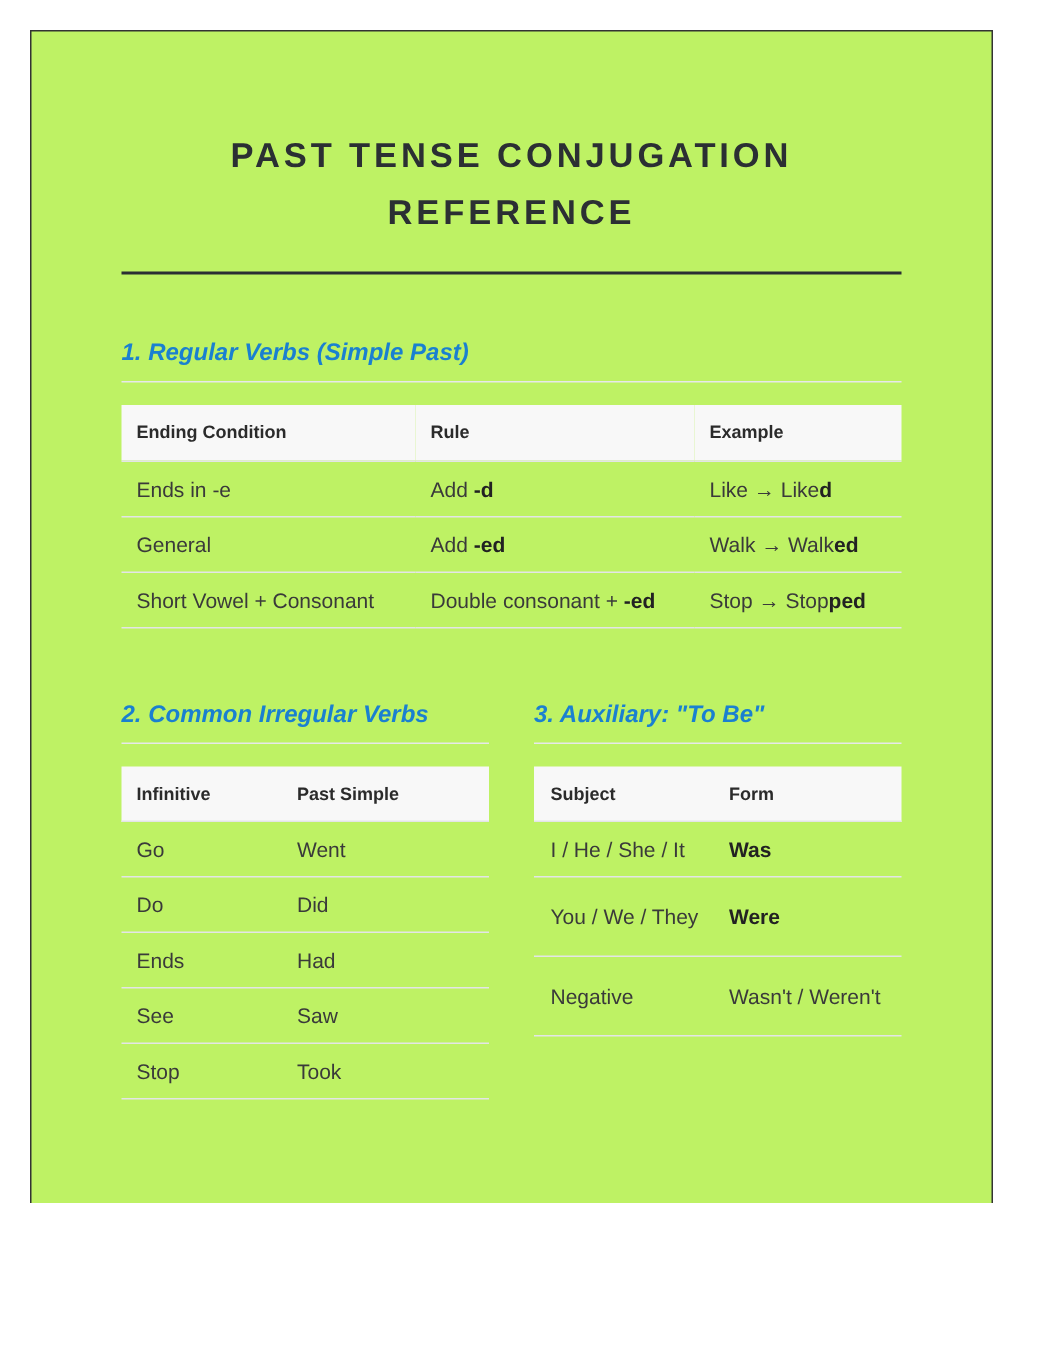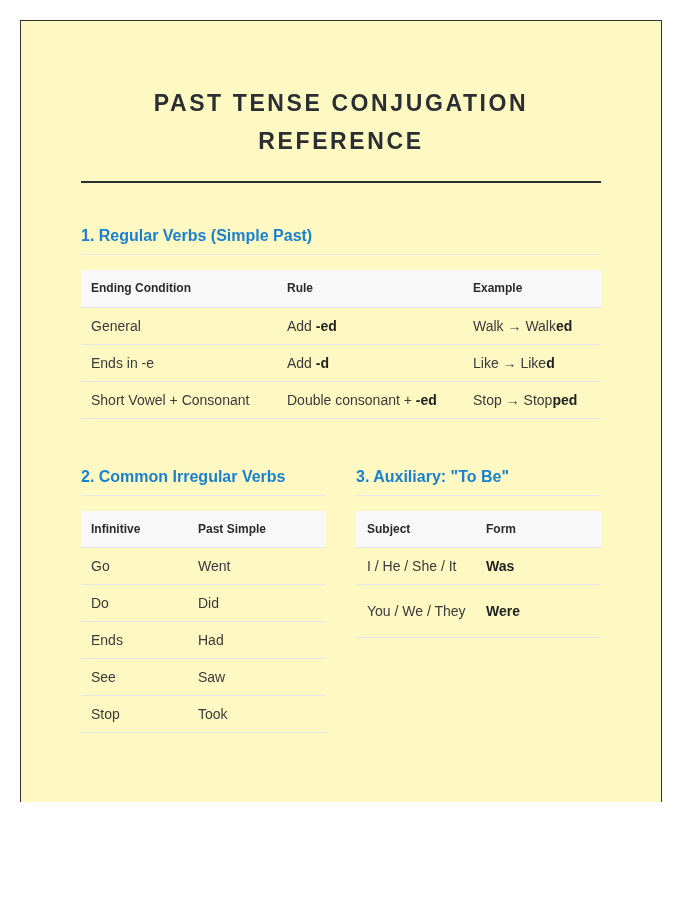--- a/index.html
+++ b/index.html
@@ -1,32 +1,32 @@
 <!DOCTYPE html>
 <html><head>
 <meta charset="utf-8">
 <style>
   * { box-sizing: border-box; margin: 0; padding: 0; }
   html, body { width: 700px; height: 900px; background: #ffffff; overflow: hidden; }
   body { font-family: "Liberation Sans", sans-serif; color: #333333; position: relative; }
   .page {
     position: absolute; left: 20px; top: 20px; width: 642px; height: 782px;
     border-left: 1px solid #333; border-right: 1px solid #333; border-top: 1px solid #333;
-    overflow: hidden; background: #fef9c3;
+    overflow: hidden; background: #bef264;
   }
   .inner { position: absolute; left: 60px; top: 0; width: 520px; }
   .title {
     margin-top: 63px;
     text-align: center; font-size: 23px; font-weight: bold; letter-spacing: 2.6px;
     line-height: 38px; color: #2b2f33; text-transform: uppercase;
   }
   .title-rule { margin-top: 21px; height: 2px; background: #2b2f33; width: 520px; }
   .section-title {
     font-size: 16px; font-weight: bold; color: #1a80d0; line-height: 20px;
-    padding-bottom: 8px; border-bottom: 1px solid #e6e8ea;
+    padding-bottom: 8px; border-bottom: 1px solid #e6e8ea; font-style: italic;
   }
   .sec1 { margin-top: 43px; }
   table { border-collapse: collapse; width: 100%; margin-top: 15px; font-size: 14px; }
   th {
     background: #f8f8f8; text-align: left; font-weight: bold; color: #2b2b2b;
     height: 37px; padding: 0 10px; border-bottom: 1px solid #e3e5e7; font-size: 12px;
   }
   td {
     height: 37px; padding: 0 10px; border-bottom: 1px solid #e3e5e7; color: #3a3a3a;
     vertical-align: middle; line-height: 16px;
@@ -53,28 +53,28 @@
       <table class="t1">
         <thead>
           <tr>
             <th>Ending Condition</th>
             <th>Rule</th>
             <th>Example</th>
           </tr>
         </thead>
         <tbody>
           <tr>
+            <td>Ends in -e</td>
+            <td><span>Add </span><b>-d</b></td>
+            <td><span>Like</span> <span>→</span> <span>Like</span><b>d</b></td>
+          </tr>
+          <tr>
             <td>General</td>
             <td><span>Add </span><b>-ed</b></td>
             <td><span>Walk</span> <span class="arrow-glyph">→</span> <span>Walk</span><b>ed</b></td>
-          </tr>
-          <tr>
-            <td>Ends in -e</td>
-            <td><span>Add </span><b>-d</b></td>
-            <td><span>Like</span> <span>→</span> <span>Like</span><b>d</b></td>
           </tr>
           <tr>
             <td>Short Vowel + Consonant</td>
             <td><span>Double consonant + </span><b>-ed</b></td>
             <td><span>Stop</span> <span>→</span> <span>Stop</span><b>ped</b></td>
           </tr>
         </tbody>
       </table>
     </section>
 
@@ -125,18 +125,22 @@
           </thead>
           <tbody>
             <tr>
                 <td>I / He / She / It</td>
                 <td><b>Was</b></td>
               </tr>
             <tr>
                 <td class="tall">You / We / They</td>
                 <td class="tall"><b>Were</b></td>
               </tr>
+            <tr>
+                <td class="tall">Negative</td>
+                <td class="tall">Wasn't / Weren't</td>
+              </tr>
           </tbody>
         </table>
       </section>
     </div>
   </div>
 </div>
 
 </body></html>

